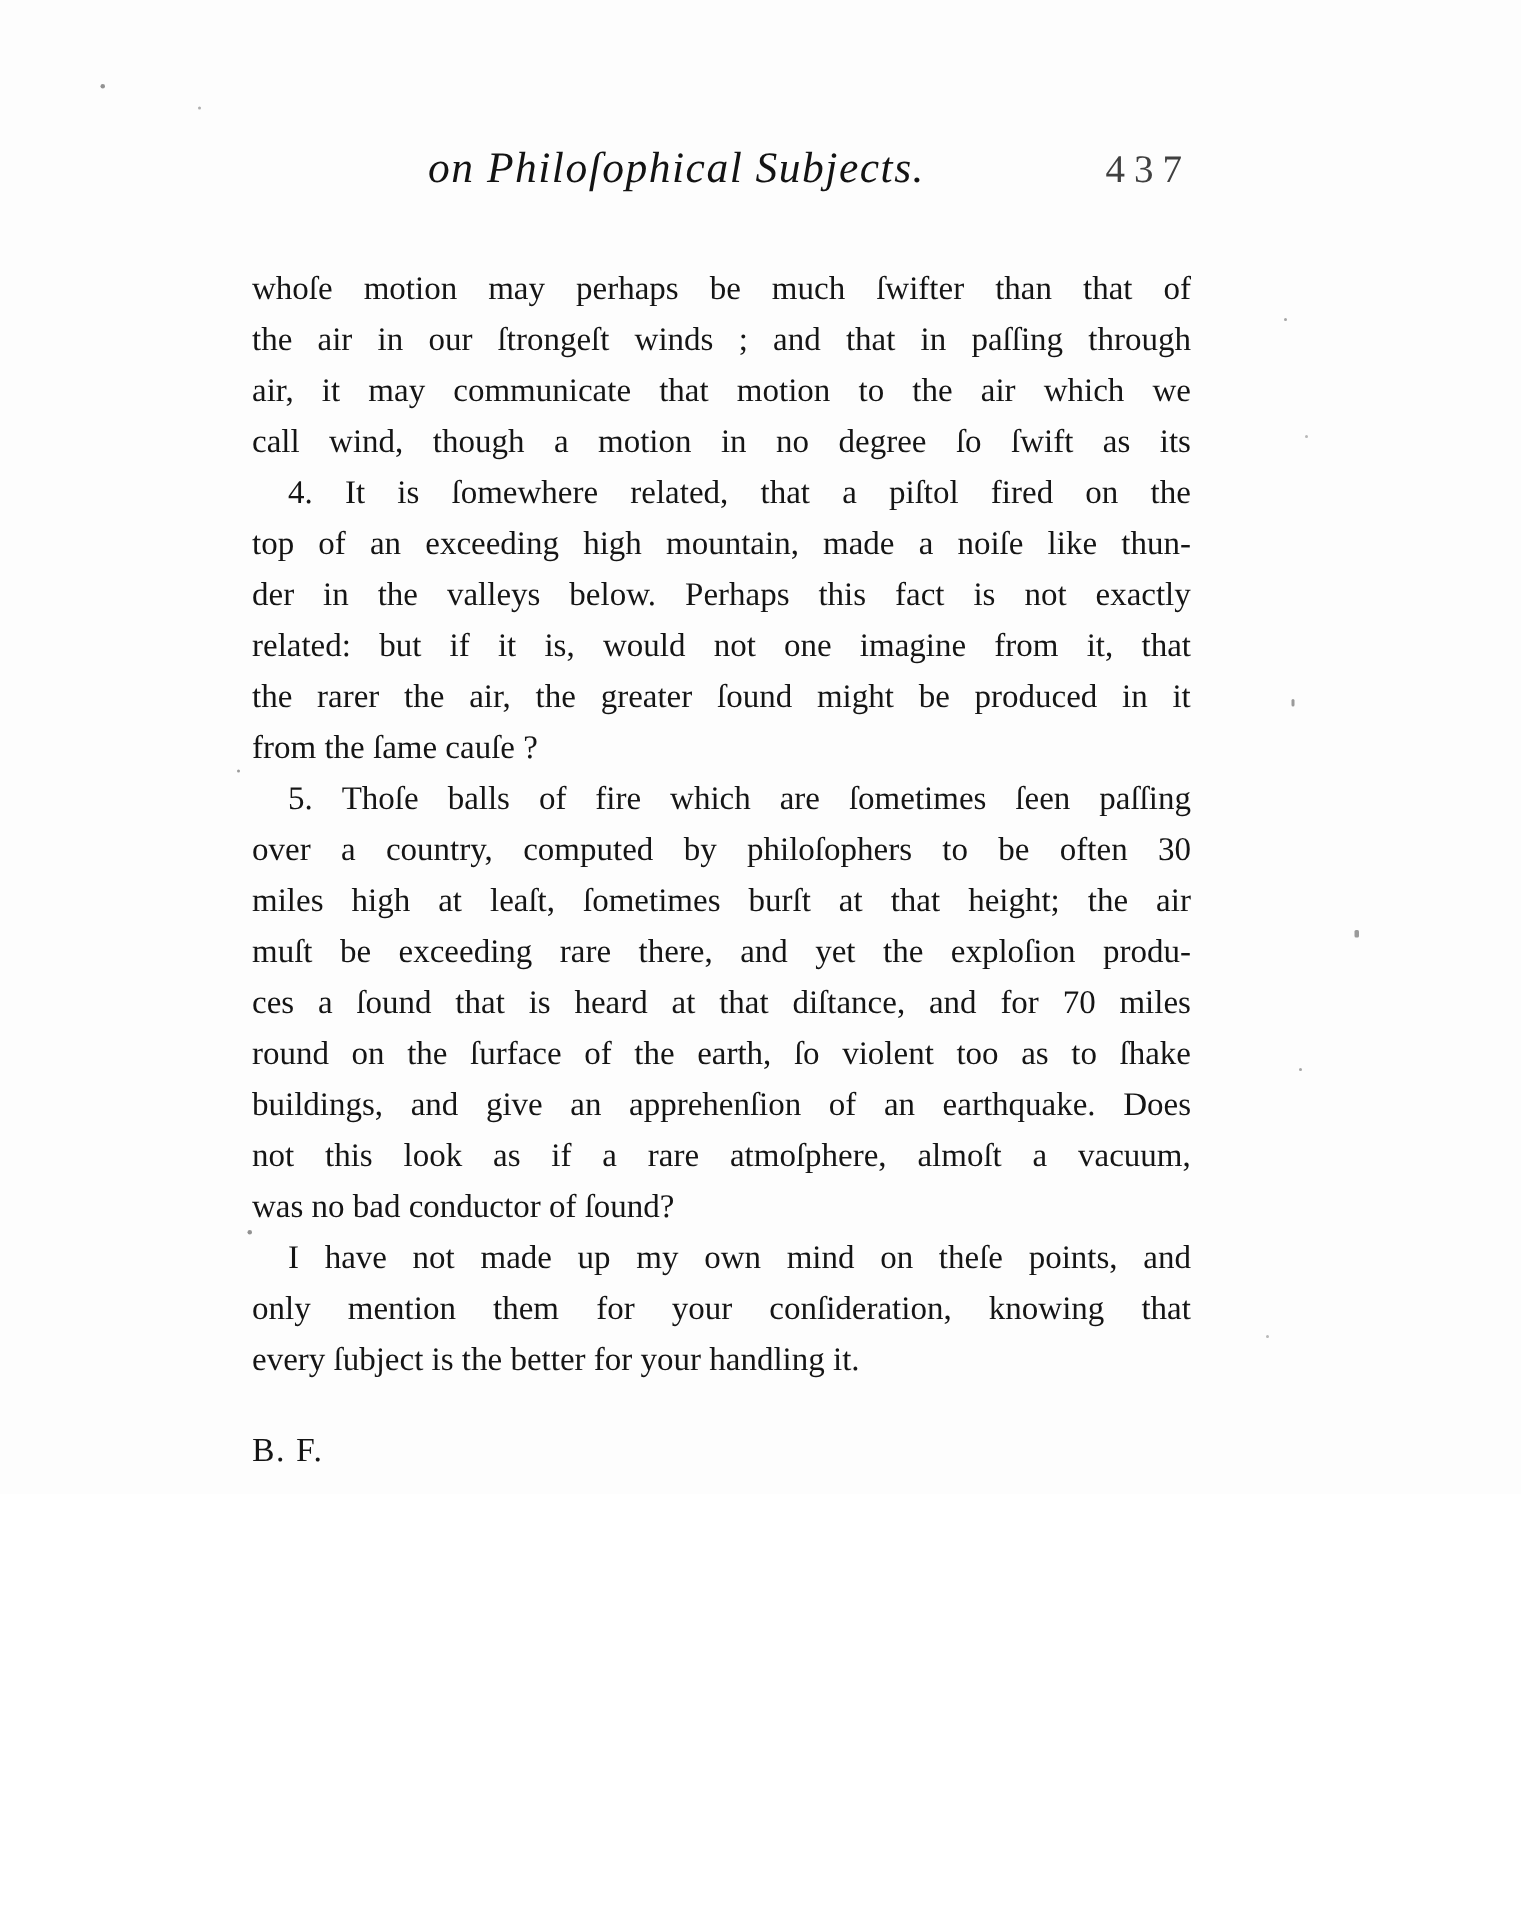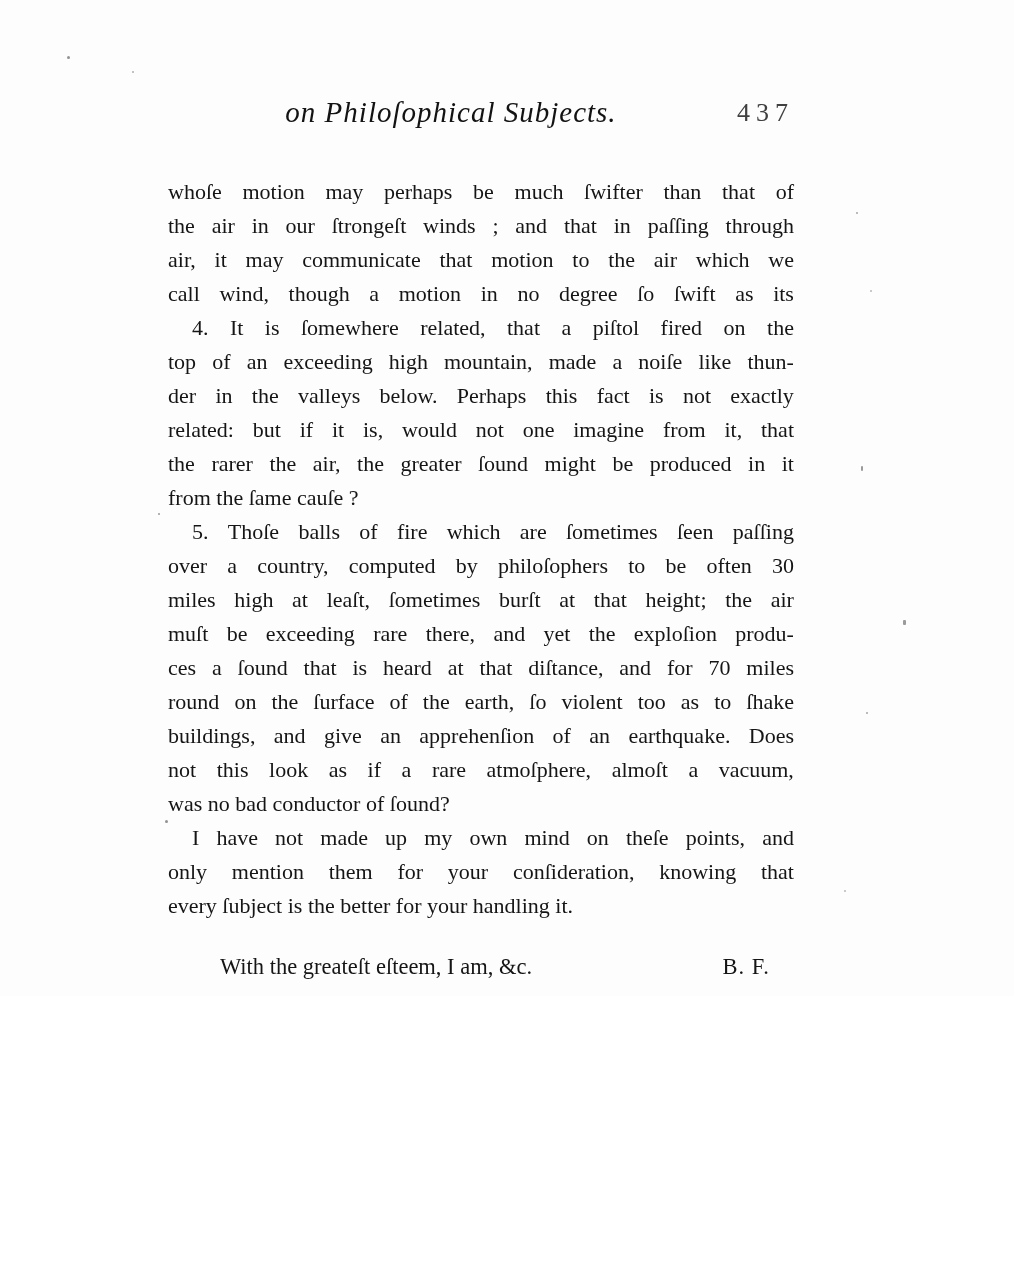--- a/index.html
+++ b/index.html
@@ -389,21 +389,20 @@
           <span>conſideration,</span>
           <span>knowing</span>
           <span>that</span>
         </div>
       <div class="text-line plain">every ſubject is the better for your handling it.</div>
     </div>
 
   </div>
 
   <div class="closing-line">
-    <span class="valediction">With the greateſt eſteem, I am, &amp;c.</span>
     <span class="signature">B. F.</span>
   </div>
 
   <div class="catchword">LET-</div>
 
   <div class="google-watermark">
     <span class="watermark-prefix">Digitized by</span>
     <span class="google-logo">Google</span>
   </div>
 

